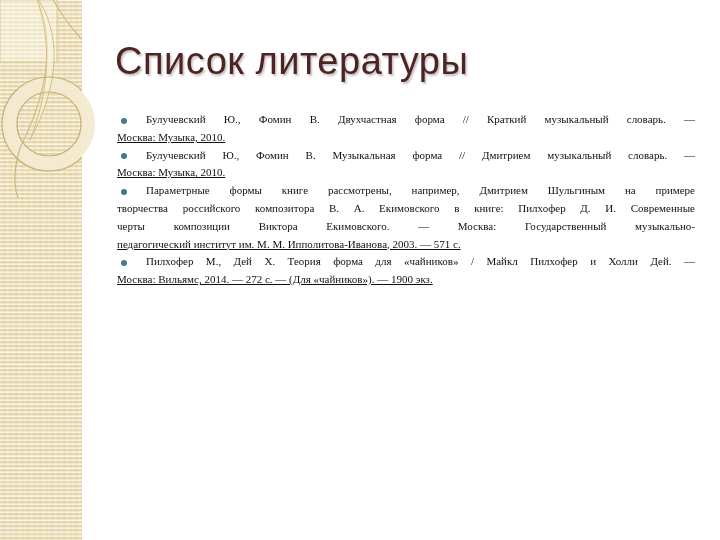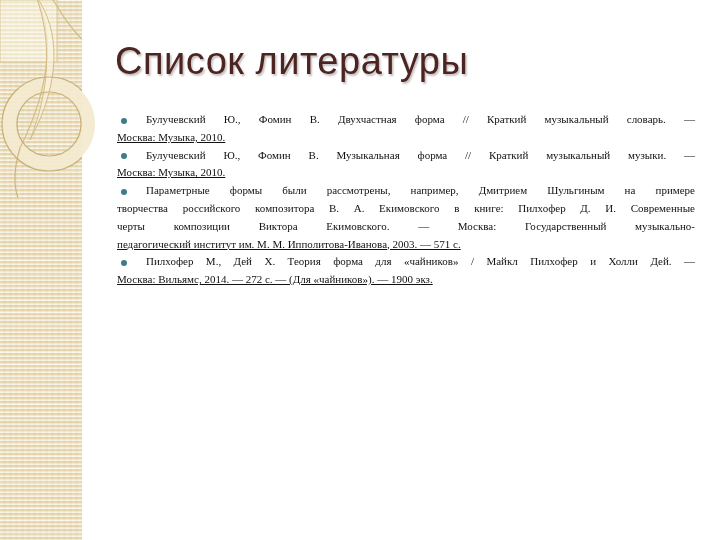--- a/index.html
+++ b/index.html
@@ -82,27 +82,27 @@
   <div class="biblio">
 
     <div class="item">
       <span class="bullet"></span>
       <div class="line first">Булучевский Ю., Фомин В. Двухчастная форма // Краткий музыкальный словарь. —</div>
       <div class="line last">Москва: Музыка, 2010.</div>
     </div>
 
     <div class="item">
       <span class="bullet"></span>
-      <div class="line first">Булучевский Ю., Фомин В. Музыкальная форма // Краткий музыкальный музыки. —</div>
+      <div class="line first">Булучевский Ю., Фомин В. Музыкальная форма // Дмитрием музыкальный словарь. —</div>
       <div class="line last">Москва: Музыка, 2010.</div>
     </div>
 
     <div class="item">
       <span class="bullet"></span>
-      <div class="line first">Параметрные формы были рассмотрены, например, Дмитрием Шульгиным на примере</div>
+      <div class="line first">Параметрные формы книге рассмотрены, например, Дмитрием Шульгиным на примере</div>
       <div class="line">творчества российского композитора В. А. Екимовского в книге: Пилхофер Д. И. Современные</div>
       <div class="line">черты композиции Виктора Екимовского. — Москва: Государственный музыкально-</div>
       <div class="line last">педагогический институт им. М. М. Ипполитова-Иванова, 2003. — 571 с.</div>
     </div>
 
     <div class="item">
       <span class="bullet"></span>
       <div class="line first">Пилхофер М., Дей Х. Теория форма для «чайников» / Майкл Пилхофер и Холли Дей. —</div>
       <div class="line last">Москва: Вильямс, 2014. — 272 с. — (Для «чайников»). — 1900 экз.</div>
     </div>

